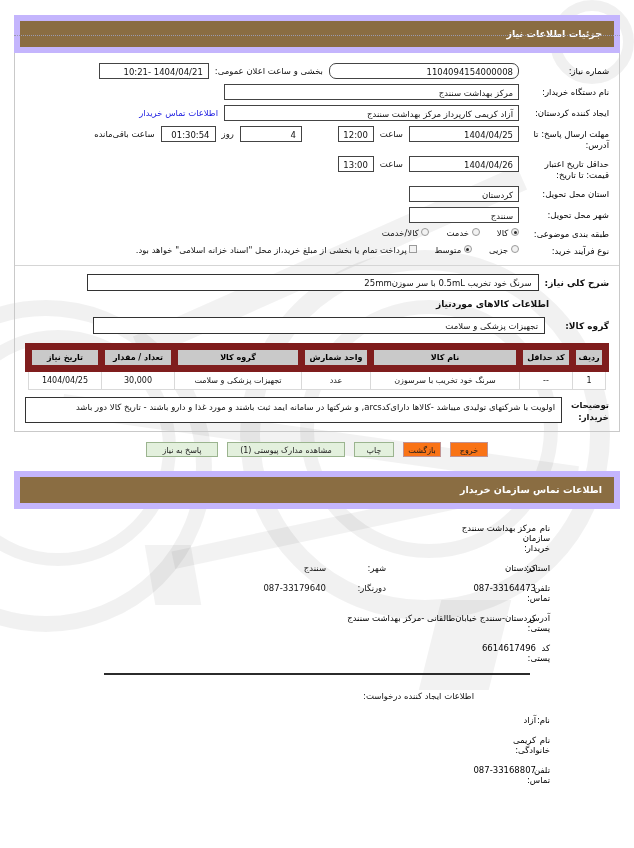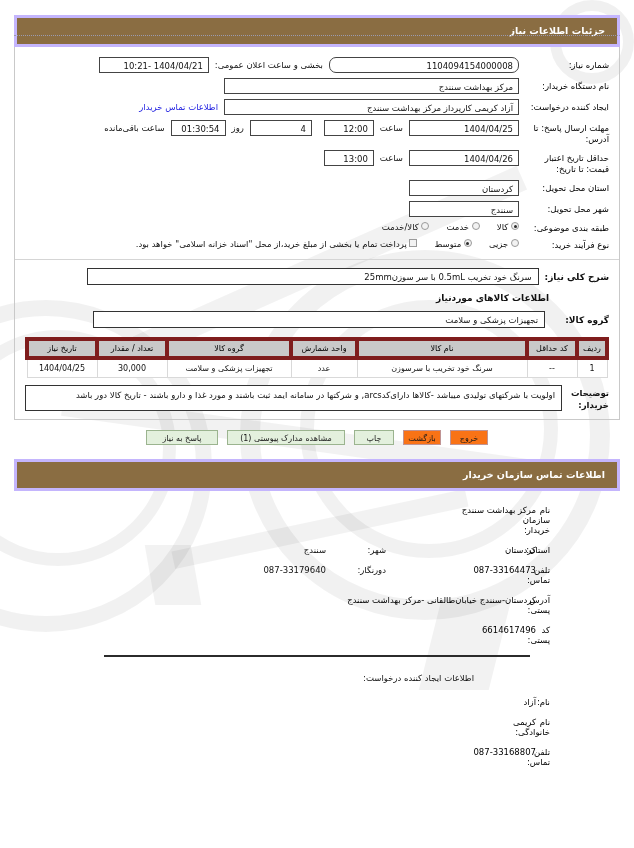--- a/index.html
+++ b/index.html
@@ -64,21 +64,21 @@
   .top-rule {
     position: absolute;
     left: 14px; right: 14px; top: 35px;
     border-top: 1px dotted #9a9ab0;
     z-index: 3;
   }
 
   
   .banner {
     background: #8a6d42;
-    border: 3px solid #c4b5fd;
+    border: 6px solid #c4b5fd;
     color: #ffffff;
     font-weight: bold;
     font-size: 9.5px;
     padding: 7px 12px 8px 12px;
     text-align: right;
     margin-top: 15px;
     box-sizing: border-box;
   }
 
   
@@ -120,21 +120,21 @@
     font-size: 8.5px;
     padding: 0 5px;
     box-sizing: border-box;
     text-align: right;
     white-space: nowrap;
     overflow: hidden;
   }
   .w-big   { width: 190px; border-radius: 7px; }
   .w-med   { width: 185px; }
   .w-date  { width: 110px; }
-  .w-time  { width: 50px; }
+  .w-time  { width: 36px; margin-left: 24px; }
   .w-num   { width: 62px; }
   .w-clock { width: 55px; }
   .w-prov  { width: 110px; }
 
   .inline-lbl {
     font-size: 8.5px;
     padding-top: 3px;
     white-space: nowrap;
   }
   .link {
@@ -240,23 +240,23 @@
 
   
   table.items {
     width: 100%;
     border-collapse: collapse;
     font-size: 8px;
     background: #fff;
   }
   table.items th {
     background: #c9c9c9;
-    border: 4px solid #7f1d1d;
+    border: 7px solid #7f1d1d;
     color: #000;
-    font-weight: normal;
+    font-weight: bold;
     padding: 3px 0;
     text-align: center;
     font-size: 8px;
   }
   table.items td {
     border: 1px solid #d9d9d9;
     padding: 4px 3px;
     text-align: center;
     font-size: 8px;
     background: #fff;
@@ -398,21 +398,21 @@
       <div class="inline-lbl">بخشی و ساعت اعلان عمومی:</div>
       <div class="fld w-date">1404/04/21 -10:21</div>
     </div>
 
     <div class="frow">
       <div class="lbl">نام دستگاه خریدار:</div>
       <div class="fld w-med" style="width:295px">مرکز بهداشت سنندج</div>
     </div>
 
     <div class="frow">
-      <div class="lbl">ایجاد کننده درخواست:</div>
+      <div class="lbl">ایجاد کننده کردستان:</div>
       <div class="fld" style="width:295px">آزاد کریمی کارپرداز مرکز بهداشت سنندج</div>
       <a class="link">اطلاعات تماس خریدار</a>
     </div>
 
     <div class="frow">
       <div class="lbl">مهلت ارسال پاسخ: تا آدرس:</div>
       <div class="fld w-date">1404/04/25</div>
       <div class="inline-lbl">ساعت</div>
       <div class="fld w-time">12:00</div>
       <div class="fld w-num" style="margin-right:6px">4</div>

